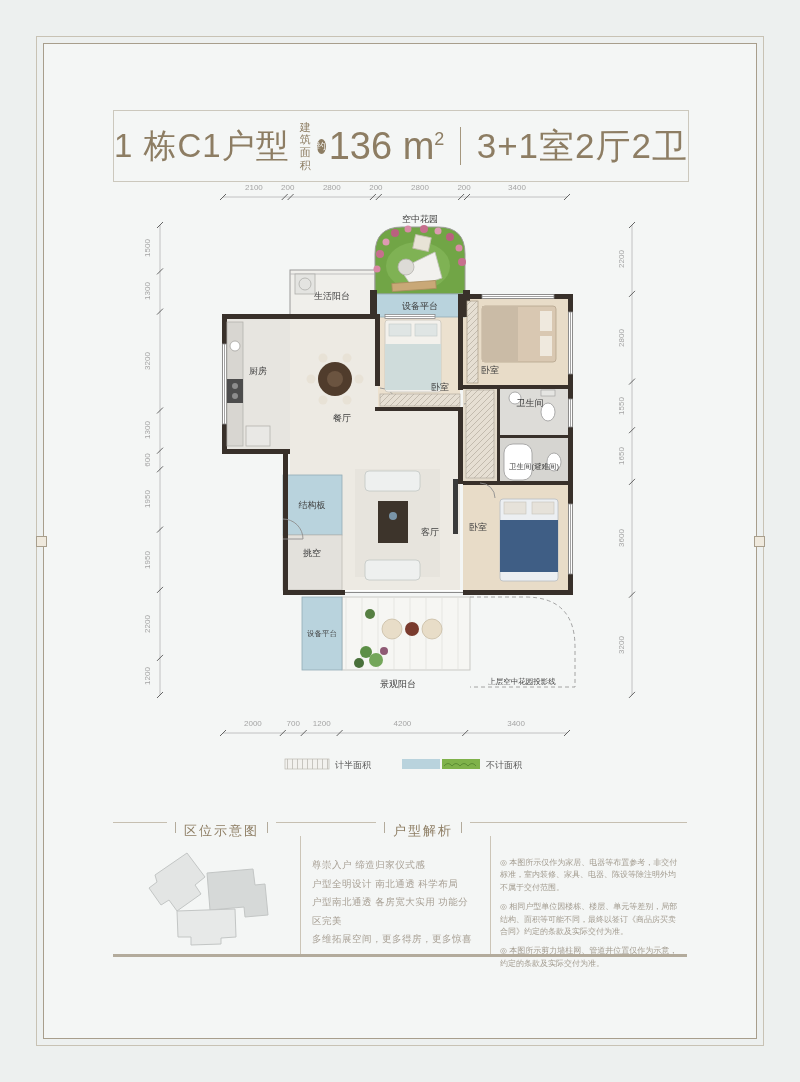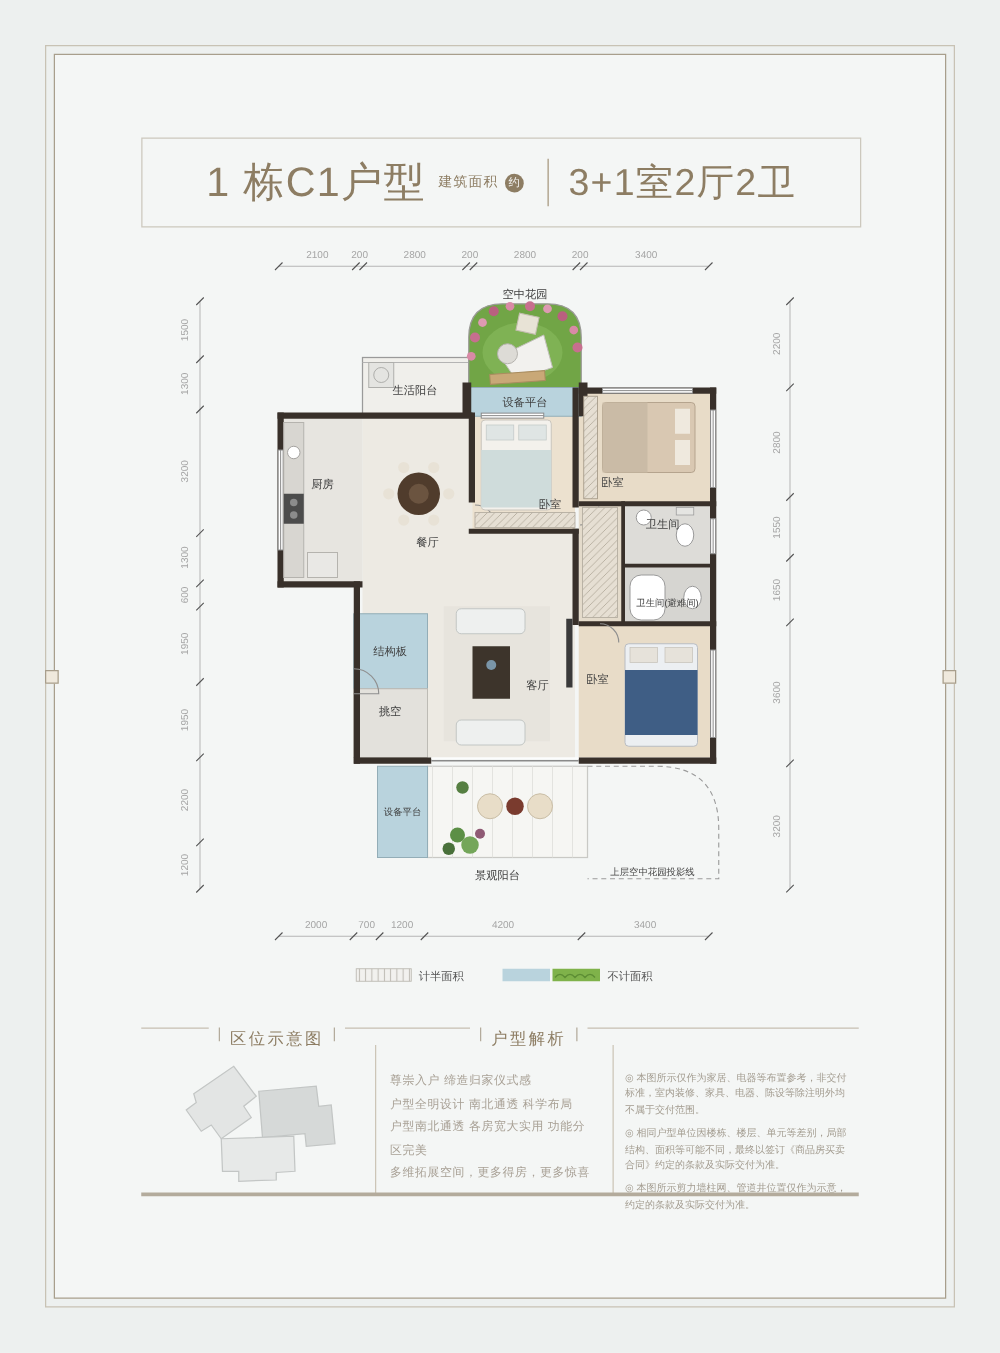--- a/index.html
+++ b/index.html
@@ -3,27 +3,27 @@
 <meta charset="utf-8">
 <style>
   html,body{margin:0;padding:0;}
   body{width:800px;height:1082px;background:#eaEDec;font-family:"Liberation Sans","DejaVu Sans",sans-serif;position:relative;overflow:hidden;}
   .page{position:absolute;inset:0;background:#edf0ef;}
   .frame-outer{position:absolute;left:36px;top:36px;right:36px;bottom:36px;border:1px solid #c8c2b4;}
   .frame-inner{position:absolute;left:43px;top:43px;right:43px;bottom:43px;border:1px solid #a89e8c;background:#f4f6f5;}
   .edge-square{position:absolute;width:9px;height:9px;border:1px solid #a89e8c;background:#efe9dd;z-index:5;}
   .title-box{position:absolute;left:113px;top:110px;width:574px;height:70px;border:1px solid #ccc8bd;display:flex;align-items:center;justify-content:center;color:#8d7d63;z-index:3;}
   .t-big{font-size:33px;letter-spacing:1px;white-space:nowrap;}
-  .t-stack{display:flex;flex-direction:row;font-size:11px;line-height:1.15;margin:0 2px 0 10px;letter-spacing:1px;}
+  .t-stack{display:flex;flex-direction:column;font-size:11px;line-height:1.15;margin:0 2px 0 10px;letter-spacing:1px;}
   .t-approx{display:inline-block;width:15px;height:15px;border-radius:50%;background:#8d7d63;color:#f6f6f4;font-size:9px;line-height:15px;text-align:center;margin:0 3px;}
   .t-area{font-size:38px;white-space:nowrap;}
   .t-area sup{font-size:18px;}
   .t-div{width:1px;height:38px;background:#a5977e;margin:0 16px;}
-  .t-rooms{font-size:30px;letter-spacing:1px;white-space:nowrap;}
-  .plan-wrap{position:absolute;left:130px;top:190px;width:560px;height:612px;z-index:2;}
+  .t-rooms{font-size:35px;letter-spacing:1px;white-space:nowrap;}
+  .plan-wrap{position:absolute;left:130px;top:174px;width:560px;height:612px;z-index:2;}
   .sec-header{position:absolute;left:113px;top:822px;width:574px;display:flex;color:#8d7d63;font-size:13px;letter-spacing:2px;}
   .sec-header .ln{height:1px;background:#c6bfb1;}
   .sec-header .tick{width:1px;height:11px;background:#b3ab9c;margin:0 8px;}
   .vdiv{position:absolute;width:1px;background:#ccc5b7;top:836px;height:120px;z-index:2;}
   .bottom-rule{position:absolute;left:113px;top:954px;width:574px;height:3px;background:#b3ab9c;z-index:2;}
   .map-wrap{position:absolute;left:125px;top:845px;width:165px;height:105px;}
   .analysis{position:absolute;left:312px;top:856px;width:166px;font-size:9.5px;line-height:1.95;color:#a8a095;letter-spacing:0.5px;}
   .notes{position:absolute;left:500px;top:857px;width:180px;font-size:8px;line-height:1.55;color:#a39c90;}
   .notes p{margin:0 0 7px 0;}
   text{font-family:"Liberation Sans","DejaVu Sans",sans-serif;}
@@ -41,20 +41,21 @@
   <div class="edge-square" style="left:36px;top:536px;"></div>
   <div class="edge-square" style="left:754px;top:536px;"></div>
 
   <div class="title-box">
     <span class="t-big">1 栋C1户型</span>
     <span class="t-stack">
       <span>建筑</span>
       <span>面积</span>
     </span>
     <span class="t-approx">约</span>
+    <span class="t-area"><span>136 m</span><sup>2</sup></span>
     <span class="t-div"></span>
     <span class="t-rooms">3+1室2厅2卫</span>
   </div>
 
   <div class="plan-wrap">
   <svg width="560" height="612" viewBox="0 0 560 612">
     <defs>
       <pattern id="hatch" width="5" height="10" patternUnits="userSpaceOnUse" patternTransform="rotate(0)">
         <rect width="5" height="10" fill="#f2f1ee"></rect>
             <line x1="2.5" y1="0" x2="2.5" y2="10" stroke="#bdbab2" stroke-width="0.8"></line>

